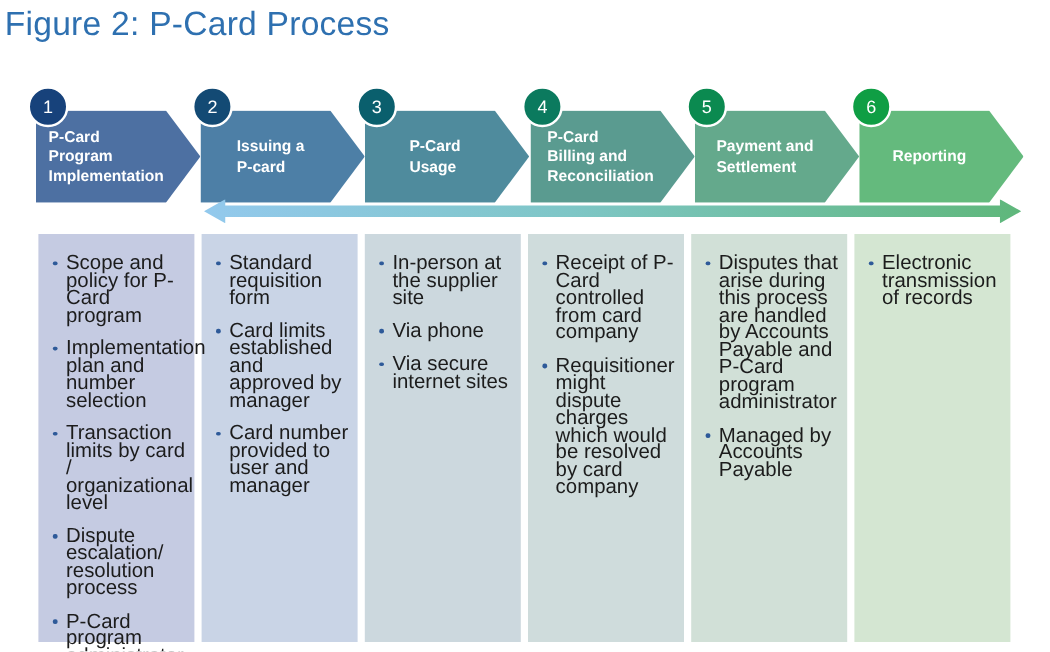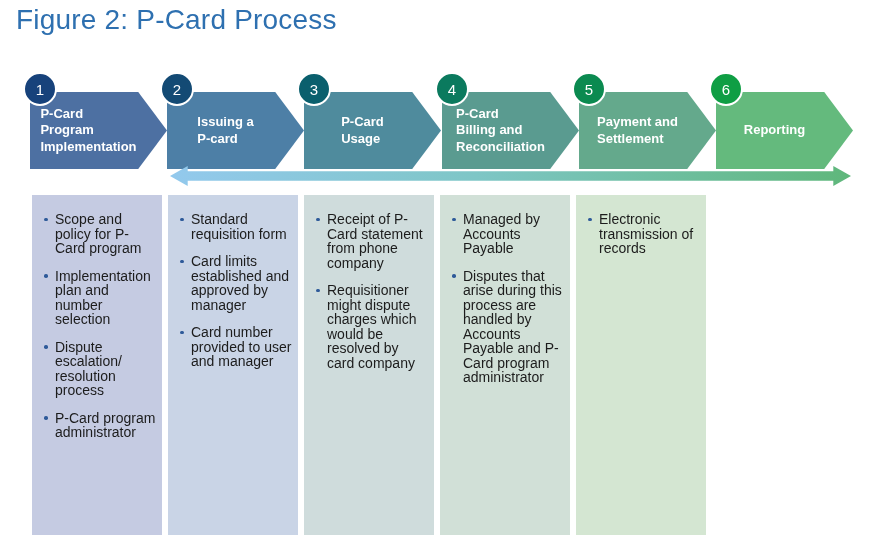--- a/index.html
+++ b/index.html
@@ -1,20 +1,20 @@
 <!DOCTYPE html>
 <html><head>
 <meta charset="utf-8">
 <style>
   html,body{margin:0;padding:0;background:#ffffff;}
   body{font-family:"Liberation Sans", sans-serif;}
   .canvas{position:relative;width:875px;height:543px;background:#ffffff;overflow:hidden;}
 
   .fig-title{
-    position:absolute;left:16px;top:4px;margin:0;
+    position:absolute;left:4px;top:4px;margin:0;
     font-size:28px;font-weight:400;letter-spacing:.2px;
   }
 
   
   .chev{position:absolute;top:92px;width:137px;height:77px;}
   .chev-shape{
     position:absolute;inset:0;background:var(--fill,#4d70a2);
     clip-path:polygon(0 0, 79% 0, 100% 50%, 79% 100%, 0 100%);
   }
   .chev-label{
@@ -37,21 +37,21 @@
     background:linear-gradient(90deg, var(--c1,#93c9ed) 0%, var(--c2,#7ec6c6) 45%, var(--c3,#5fb77b) 100%);
     clip-path:polygon(0 50%, 2.6% 0, 2.6% 26%, 97.4% 26%, 97.4% 0, 100% 50%, 97.4% 100%, 97.4% 74%, 2.6% 74%, 2.6% 100%);
   }
 
   
   .panels{position:absolute;left:32px;top:195px;display:flex;gap:6px;}
   .panel{width:130px;height:340px;background:var(--panel,#ccd8de);}
   .panel ul{margin:0;padding:17px 6px 0 10px;list-style:none;}
   .panel li{
     position:relative;padding-left:13px;margin-bottom:13px;
-    font-size:14px;line-height:14.5px;color:#1c1c1c;
+    font-size:17px;line-height:14.5px;color:#1c1c1c;
   }
   .panel li::before{
     content:"";position:absolute;left:2px;top:5.5px;width:3.5px;height:3.5px;
     border-radius:50%;background:#2e5a99;
   }
 </style>
 </head>
 <body>
 
 <div class="canvas">
@@ -101,41 +101,49 @@
     <div class="chev-label">Reporting</div>
   </div>
 
   <div class="flow-arrow" style="--c1: #93c9ed; --c2: #7ec6c6; --c3: #5fb77b;"></div>
 
   <div class="panels">
     <div class="panel" style="--panel: #c5cbe2;">
       <ul>
           <li>Scope and policy for P-Card program</li>
           <li>Implementation plan and number selection</li>
+          <li>Transaction limits by card / organizational level</li>
           <li>Dispute escalation/ resolution process</li>
           <li>P-Card program administrator</li>
         </ul>
     </div>
     <div class="panel" style="--panel: #c9d4e6;">
       <ul>
           <li>Standard requisition form</li>
           <li>Card limits established and approved by manager</li>
           <li>Card number provided to user and manager</li>
         </ul>
     </div>
+    <div class="panel" style="--panel: #ccd8de;">
+      <ul>
+          <li>In-person at the supplier site</li>
+          <li>Via phone</li>
+          <li>Via secure internet sites</li>
+        </ul>
+    </div>
     <div class="panel" style="--panel: #cfdcdc;">
       <ul>
-          <li>Receipt of P-Card statement from phone company</li>
+          <li>Receipt of P-Card controlled from card company</li>
           <li>Requisitioner might dispute charges which would be resolved by card company</li>
         </ul>
     </div>
     <div class="panel" style="--panel: #d1e0d7;">
       <ul>
+          <li>Disputes that arise during this process are handled by Accounts Payable and P-Card program administrator</li>
           <li>Managed by Accounts Payable</li>
-          <li>Disputes that arise during this process are handled by Accounts Payable and P-Card program administrator</li>
         </ul>
     </div>
     <div class="panel" style="--panel: #d4e6d2;">
       <ul>
           <li>Electronic transmission of records</li>
         </ul>
     </div>
   </div>
 
 </div>

